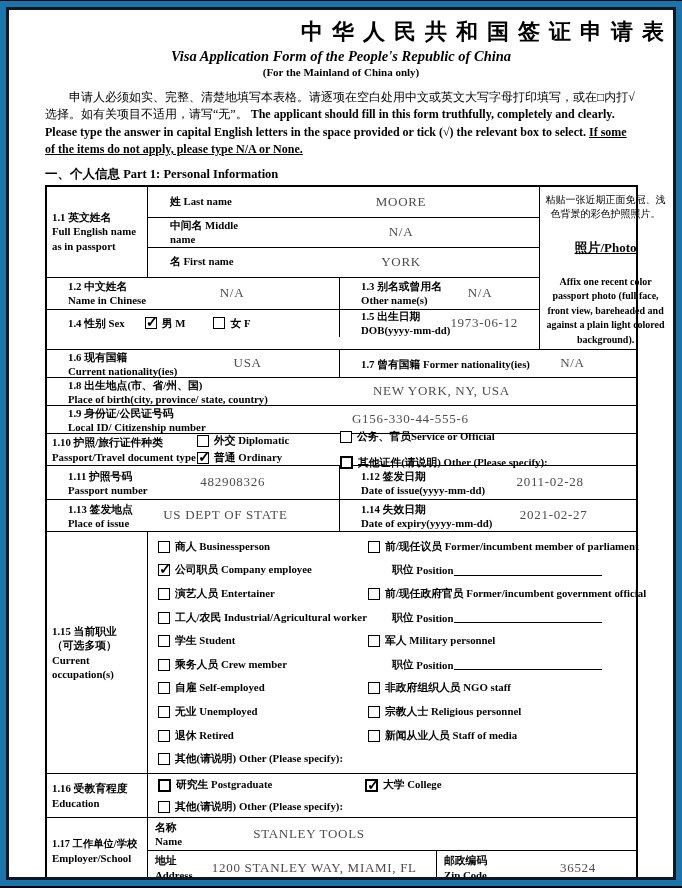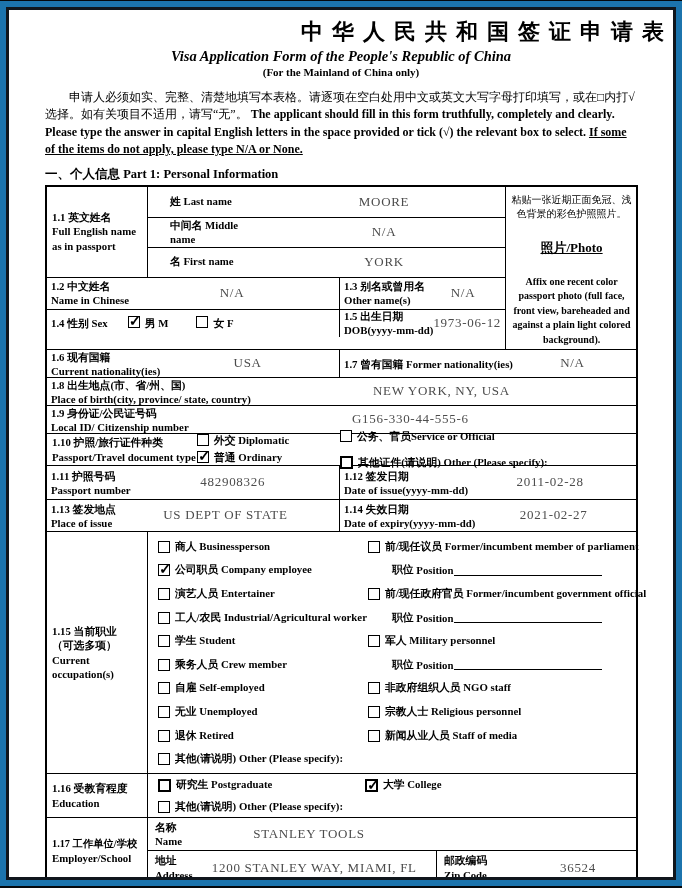--- a/index.html
+++ b/index.html
@@ -28,21 +28,21 @@
   .p1head { margin:7px 35px 2px 36px; font-size:12.5px; font-weight:bold; }
 
   .vt { margin:0 35px 0 36px; border:2px solid #000; }
   .rowA { display:flex; }
   .rA-left { flex:1; display:flex; flex-direction:column; }
   .row { display:flex; border-top:1px solid #000; }
   .vt > .rowA { border-top:none; }
   .rA-left > .row:first-child { border-top:none; }
   .bl { border-left:1px solid #000; }
 
-  .cell { padding:2px 4px; font-weight:bold; font-size:10.8px; line-height:1.3; display:flex; align-items:center; }
+  .cell { padding:2px 21px; font-weight:bold; font-size:10.8px; line-height:1.3; display:flex; align-items:center; }
   .lc { flex:0 0 100px; display:flex; flex-direction:column; justify-content:center; padding:2px 2px 2px 5px; font-weight:bold; font-size:10.8px; line-height:1.32; }
   .stack span { display:block; }
   .lblzh, .lblen { white-space:nowrap; }
   .val { font-weight:normal; font-size:13px; color:#4c4c4c; letter-spacing:.7px; white-space:nowrap; }
   .grow { flex:1; text-align:center; justify-content:center; display:flex; } .h32{height:32px;} .h28{height:28px;} .h34{height:34px;}
   .w292{flex:0 0 292px;} .flex1{flex:1;}
 
   .namecol { flex:1; display:flex; flex-direction:column; }
   .namerow { display:flex; align-items:center; height:30px; border-top:1px solid #000; }
   .namerow:first-child { border-top:none; }
@@ -54,21 +54,21 @@
 
   .cb { display:inline-block; width:12px; height:12px; border:1.5px solid #000; position:relative; flex:none; background:#fff; }
   .cb.thick { width:13px; height:13px; border-width:2.2px; }
   .cb.checked::after { content:"✓"; position:absolute; left:0; top:-5px; font-size:15px; font-weight:bold; color:#000; }
   .cbl { font-weight:bold; font-size:10.8px; margin-left:5px; white-space:nowrap; }
 
   .r10lbl { flex:0 0 150px; padding:2px 0 2px 5px; font-weight:bold; font-size:10.8px; line-height:1.35; display:flex; flex-direction:column; justify-content:center; }
   .r10col { display:flex; flex-direction:column; justify-content:center; gap:3px; }
   .r10col.a { flex:0 0 143px; }
   .r10col.b { flex:1;gap:12px; }
-  .cbrow { display:flex; }
+  .cbrow { display:flex; align-items:center; }
 
   .occcell { flex:1; display:flex; padding:3px 0 3px 10px; }
   .occ-left { flex:0 0 210px; }
   .occ-right { flex:1; }
   .occ-row { display:flex; align-items:center; height:23.6px; white-space:nowrap; }
   .posline { display:flex; align-items:center; height:23.6px; padding-left:24px; font-weight:bold; font-size:10.8px; white-space:nowrap; }
   .pline { display:inline-block; width:148px; border-bottom:1.2px solid #000; height:11px; }
 
   .edu-cell { flex:1; display:flex; flex-direction:column; justify-content:center; padding-left:10px; gap:2px; }
   .edu-row { display:flex; align-items:center; height:21px; }

